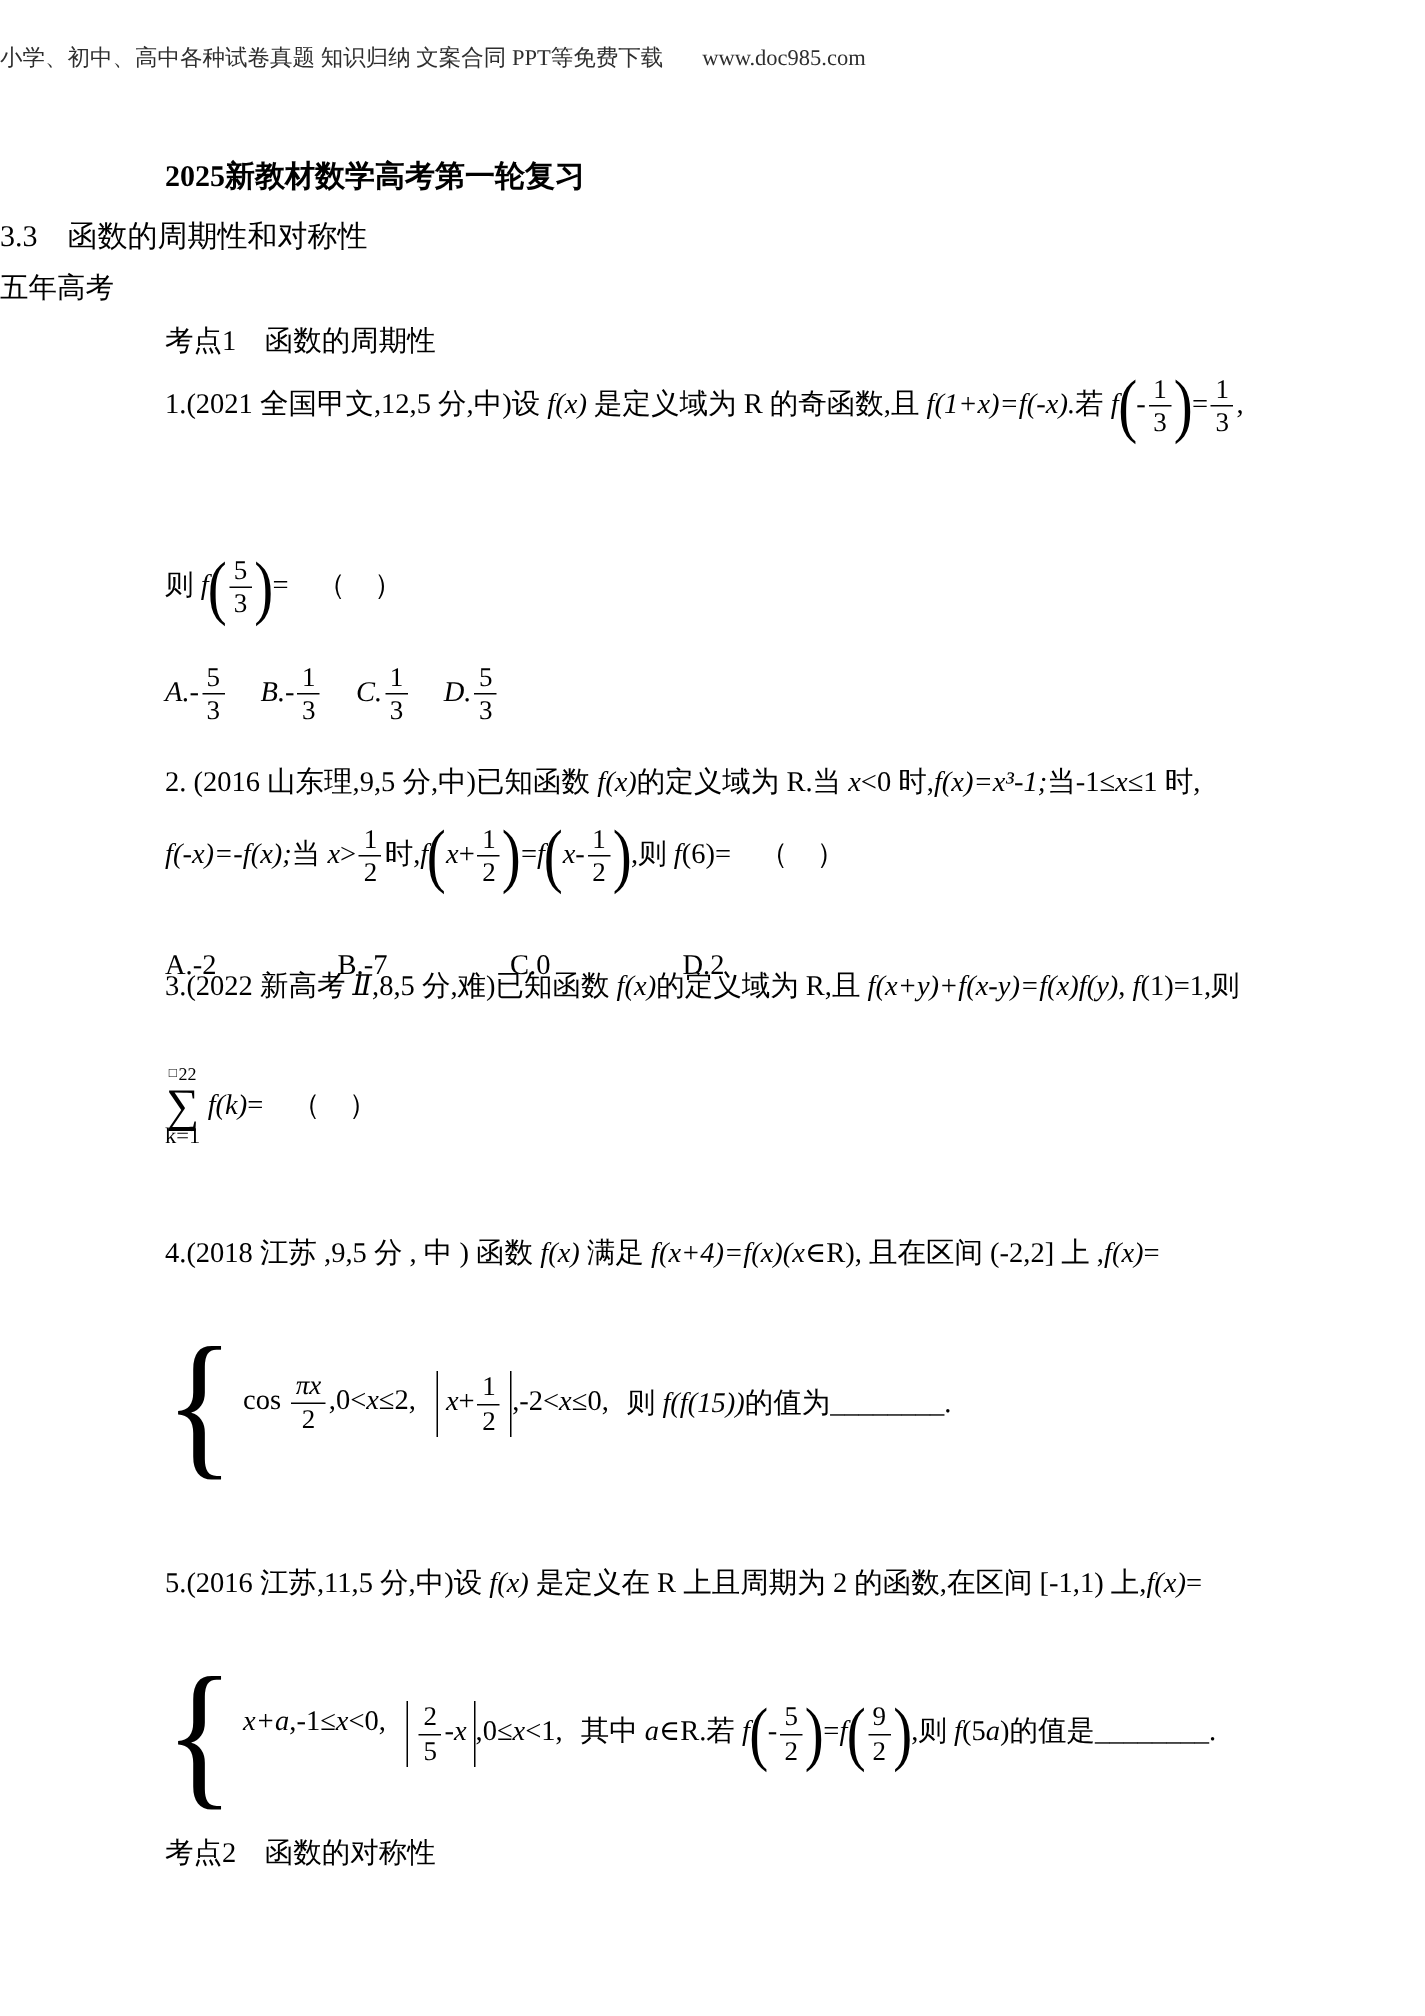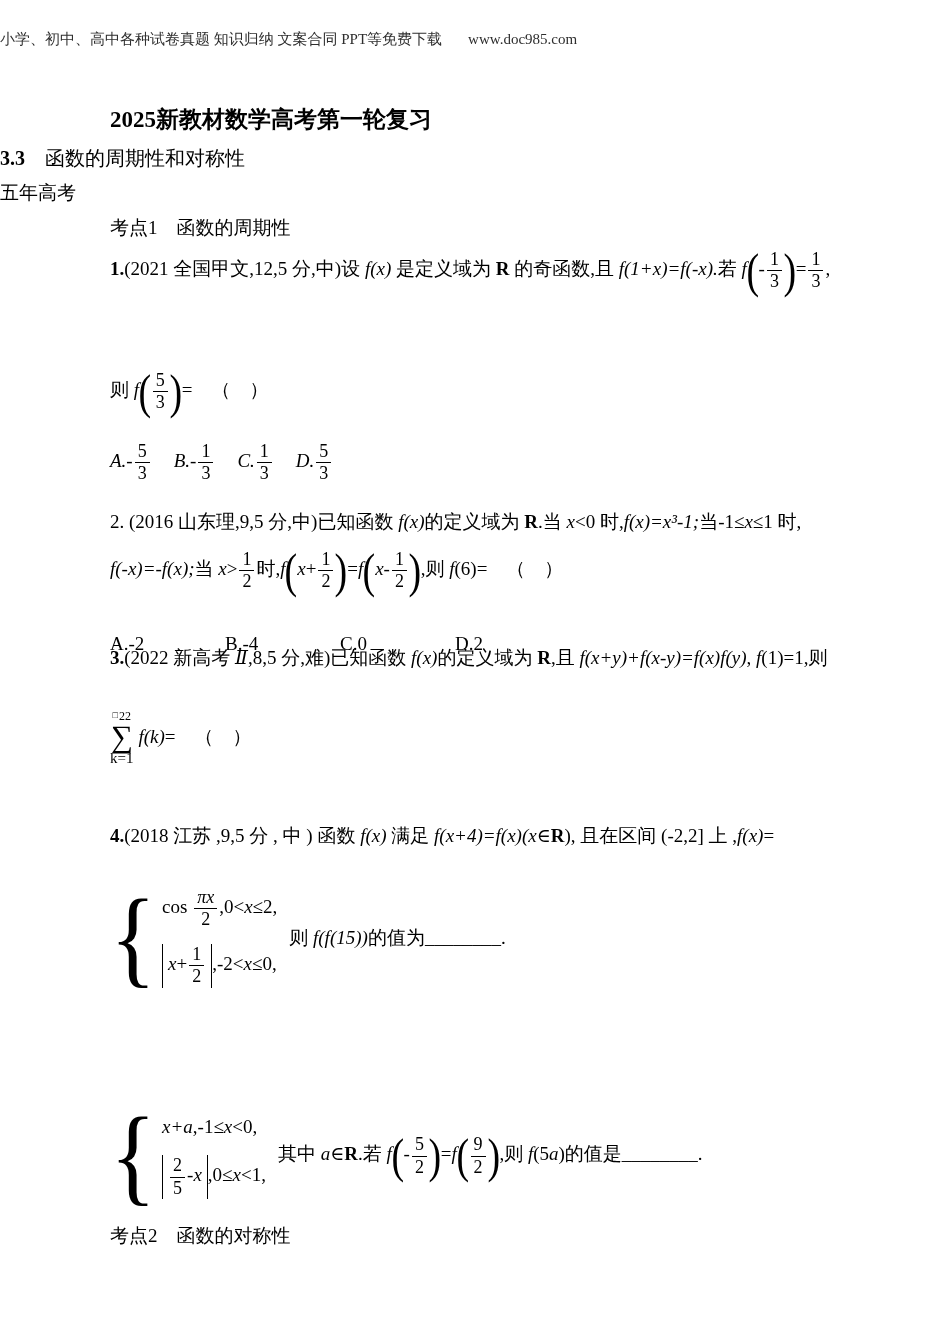--- a/index.html
+++ b/index.html
@@ -4,36 +4,36 @@
 <style>
   html,body{margin:0;padding:0}
   body{width:950px;height:1344px;background:#ffffff;color:#000;
        font-family:"Liberation Serif","DejaVu Serif",serif;}
   .page{position:relative;width:950px;height:1344px;background:#fff;overflow:hidden;
         font-size:19px;line-height:1.5}
   .blk{position:absolute;left:110px;width:760px}
   .center{left:0;width:950px;}
   .doc-header{font-size:15px;color:#2e2e2e}
   .hdr-gap{display:inline-block;width:26px}
-  .course{font-weight:bold;font-size:23px}
+  .course{font-weight:bold;font-size:20px}
   .section{font-size:20px}
-  .bf{font-weight:bold}
+  .bf{font-weight:normal}
   .mi{font-style:italic}
   .frac{display:inline-flex;flex-direction:column;align-items:center;vertical-align:middle;
         line-height:1.08;font-size:18px;margin:0 2px}
   .fnum{display:block;padding:0 3px 1px;border-bottom:1.3px solid #000;text-align:center;white-space:nowrap}
   .fden{display:block;padding-top:1px;text-align:center}
   .bigp{display:inline-block;font-size:250%;font-weight:300;vertical-align:middle;
         line-height:.85;transform:scaleX(.8);margin:0 -2px}
   .abs{display:inline-block;border-left:1.4px solid #000;border-right:1.4px solid #000;
        padding:1px 5px;vertical-align:middle}
   .piecewise{display:flex;align-items:center}
   .brace{display:inline-block;font-size:96px;font-weight:300;line-height:1;
          transform:scaleY(1.12);margin-right:6px;align-self:center}
-  .cases{display:flex;flex-direction:column;gap:14px}
+  .cases{display:flex;flex-direction:row;gap:14px}
   .after{margin-left:12px}
   .sumop{display:inline-flex;flex-direction:column;align-items:center;vertical-align:middle;
          line-height:1;margin-right:5px}
   .sum-top{display:inline-flex;align-items:flex-end;gap:1px;font-size:12px}
   .sum-box{font-size:9px;position:relative;top:-2px}
   .sum-sigma{font-size:31px;line-height:.95}
   .sum-bot{font-size:15px}
   .opt{display:inline-block;width:115px}
   .opt:last-child{width:auto}
   .optgroup{margin-right:22px;white-space:nowrap}
@@ -101,21 +101,21 @@
       </span><span>时,</span><span class="mi">f</span><span class="bigp">(</span><span class="mi">x</span><span>+</span><span class="frac">
         <span class="fnum">1</span>
         <span class="fden">2</span>
       </span><span class="bigp">)</span><span>=</span><span class="mi">f</span><span class="bigp">(</span><span class="mi">x</span><span>-</span><span class="frac">
         <span class="fnum">1</span>
         <span class="fden">2</span>
       </span><span class="bigp">)</span><span>,则 </span><span class="mi">f</span><span>(6)=　（　）</span>
   </div>
 
   <div class="blk" style="top:630px">
-    <span class="opt">A.-2</span><span class="opt">B.-4</span><span class="opt">C.0</span><span class="opt">D.2</span>
+    <span class="opt">A.-2</span><span class="opt">B.-7</span><span class="opt">C.0</span><span class="opt">D.2</span>
   </div>
 
   <div class="blk" style="top:644px">
     <span class="bf">3.</span><span>(2022 新高考 </span><span class="mi">Ⅱ</span><span>,8,5 分,难)已知函数 </span><span class="mi">f(x)</span><span>的定义域为 </span><span class="bf">R</span><span>,且 </span><span class="mi">f(x+y)+f(x-y)=f(x)f(y)</span><span>, </span><span class="mi">f</span><span>(1)=1,则</span>
   </div>
 
   <div class="blk" style="top:710px">
     <span class="sumop">
         <span class="sum-top">
           <span class="sum-box">□</span>
@@ -145,20 +145,23 @@
               <span class="fnum">1</span>
               <span class="fden">2</span>
             </span></span><span>,-2&lt;</span><span class="mi">x</span><span>≤0,</span>
       </div>
     </div>
     <div class="after">
       <span>则 </span><span class="mi">f(f(15))</span><span>的值为________.</span>
     </div>
   </div>
 
+  <div class="blk" style="top:1042px">
+    <span class="bf">5.</span><span>(2016 江苏,11,5 分,中)设 </span><span class="mi">f(x)</span><span> 是定义在 </span><span class="bf">R</span><span> 上且周期为 2 的函数,在区间 [-1,1) 上,</span><span class="mi">f(x)</span><span>=</span>
+  </div>
 
   <div class="blk piecewise" style="top:1108px">
     <span class="brace">{</span>
     <div class="cases">
       <div class="case-row">
         <span class="mi">x+a</span><span>,-1≤</span><span class="mi">x</span><span>&lt;0,</span>
       </div>
       <div class="case-row">
         <span class="abs"><span class="frac">
               <span class="fnum">2</span>

